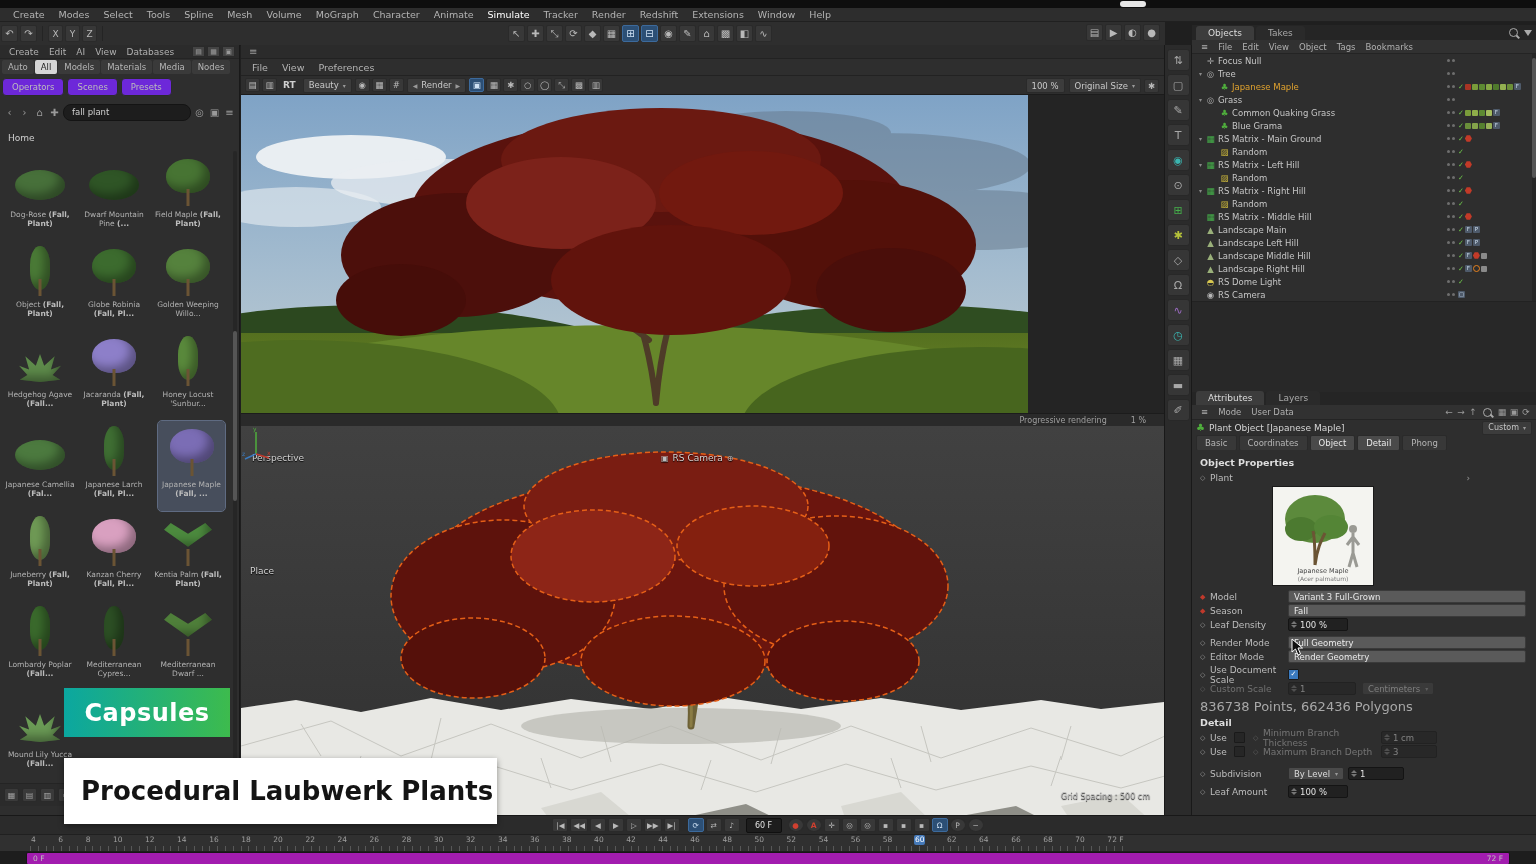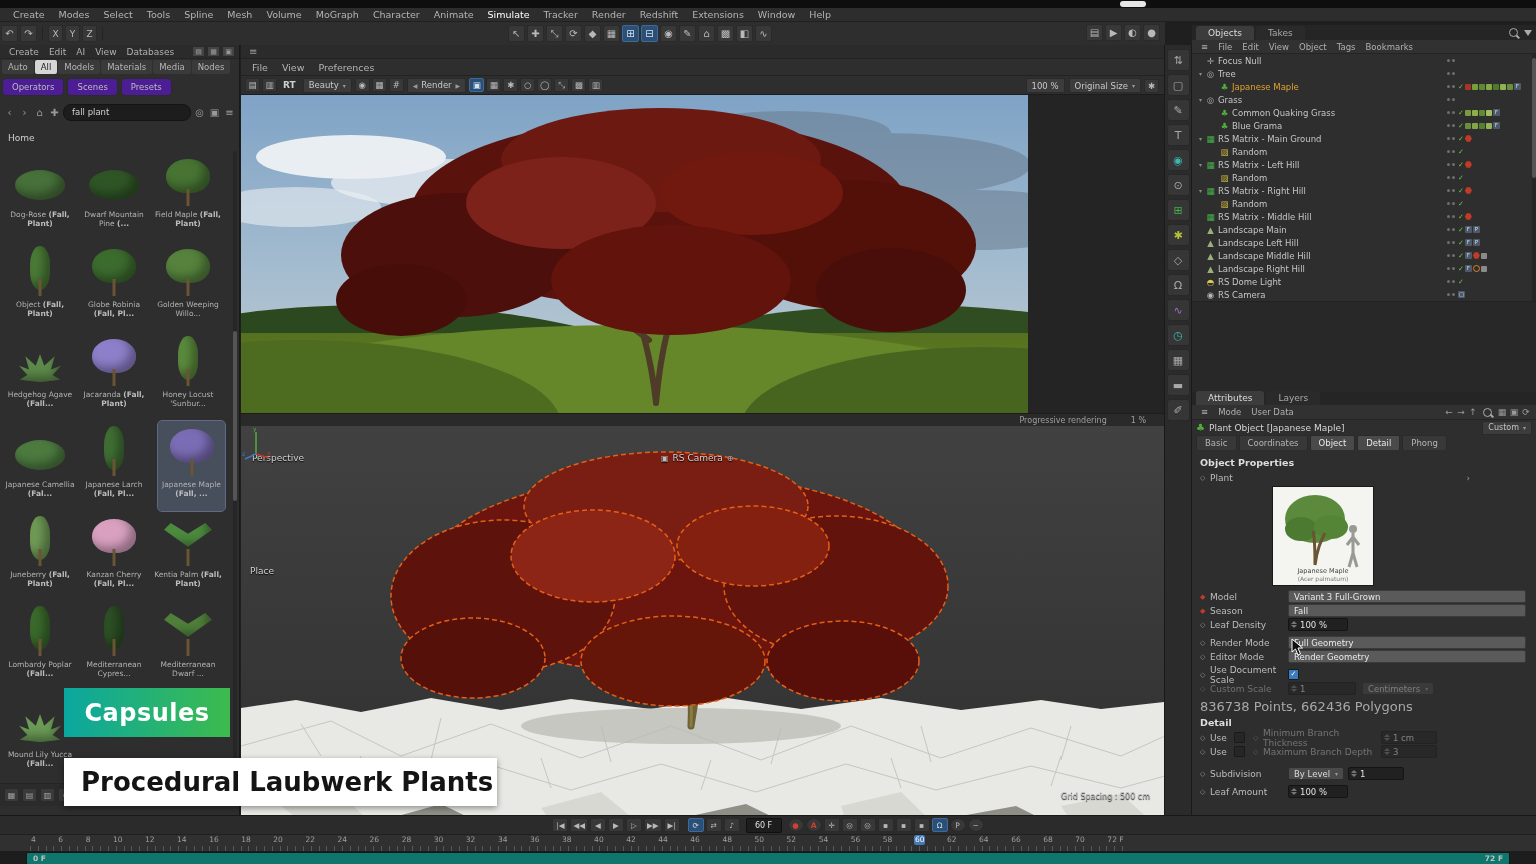--- a/index.html
+++ b/index.html
@@ -23,21 +23,21 @@
   
   .asset-panel{left:0;top:45px;width:240px;height:770px;background:#2e2e2e;border-right:1px solid #191919;box-sizing:border-box;overflow:hidden;}
   .ap-menu{height:13px;display:flex;align-items:center;padding:0 4px;background:#2b2b2b;border-bottom:1px solid #242424;}
   .ap-menu .mi{padding:0 5px;font-size:9px;color:#b0b0b0;}
   .ap-menu .spacer{flex:1;}
   .ap-menu .pic{width:11px;height:9px;background:#444;border:1px solid #2a2a2a;margin-left:2px;display:flex;align-items:center;justify-content:center;font-size:7px;color:#999;}
   .ap-filters{height:14px;display:flex;align-items:stretch;padding:1px 2px;gap:1px;}
   .ap-filters .ft{flex:0 0 auto;padding:0 6px;display:flex;align-items:center;background:#3a3a3a;color:#b5b5b5;font-size:8.5px;border-radius:2px;}
   .ap-filters .ft.active{background:#d6d6d6;color:#1c1c1c;}
   .ap-groups{height:24px;display:flex;align-items:center;padding:0 2px;gap:3px;}
-  .ap-groups .gb{padding:3px 9px;background:#4c1d95;border:1px solid #2b2b2b;border-radius:4px;font-size:8.5px;color:#bdbdbd;}
+  .ap-groups .gb{padding:3px 9px;background:#6d28d9;border:1px solid #2b2b2b;border-radius:4px;font-size:8.5px;color:#bdbdbd;}
   .ap-nav{height:26px;display:flex;align-items:center;padding:0 3px;gap:2px;}
   .ap-nav .nic{width:13px;height:13px;display:flex;align-items:center;justify-content:center;color:#9a9a9a;font-size:10px;}
   .ap-search{flex:1;height:15px;background:#1d1d1d;border:1px solid #141414;border-radius:8px;display:flex;align-items:center;padding:0 8px;color:#d0d0d0;font-size:8.5px;}
   .ap-section{height:26px;display:flex;align-items:center;padding-left:8px;font-size:9px;color:#cfcfcf;}
   .ap-grid{height:632px;display:grid;grid-template-columns:repeat(3,74px);grid-auto-rows:90px;padding-left:3px;overflow:hidden;position:relative;}
   .ai{display:flex;flex-direction:column;align-items:center;padding-top:3px;border-radius:4px;box-sizing:border-box;}
   .ai.sel{background:#474e5c;outline:1px solid #5f6b82;margin-left:7px;}
   .thumb{position:relative;width:64px;height:56px;flex:0 0 auto;}
   .blob{position:absolute;left:50%;transform:translateX(-50%);background:var(--c,#4a7a36);box-shadow:inset -6px -6px 10px rgba(0,0,0,.35);}
   .thumb[data-shape="tree"] .blob{width:44px;height:34px;top:5px;border-radius:50% 50% 46% 46%;}
@@ -143,25 +143,25 @@
   .tpb.rec{color:#d04030;border-radius:50%;}
   .tpb.reca{color:#d04030;border-radius:50%;font-weight:bold;}
   .tpb.circ{border-radius:50%;}
   .tframe{width:34px;height:13px;background:#1d1d1d;border:1px solid #101010;border-radius:2px;display:flex;align-items:center;justify-content:center;font-size:8px;color:#e0e0e0;margin:0 4px;}
   .ruler{height:16px;background:#303030;border-top:1px solid #202020;position:relative;}
   .ticks{position:absolute;left:30px;top:0;width:1095px;height:16px;display:flex;justify-content:space-between;align-items:flex-start;}
   .ticks::after{content:"";position:absolute;left:0;bottom:0;width:100%;height:5px;background:repeating-linear-gradient(90deg,#585858 0 1px,transparent 1px 7.8px);}
   .tick{font-size:7.5px;color:#9f9f9f;line-height:10px;padding:0 1px;}
   .tick.hl{background:#4579b8;color:#fff;border-radius:2px;}
   .range{height:15px;background:#1d1d1d;display:flex;align-items:center;}
-  .range .track{margin:0 26px;flex:1;height:11px;background:#0f766e;border:1px solid #161616;border-radius:2px;display:flex;align-items:center;justify-content:space-between;padding:0 6px;font-size:7.5px;color:#c0c0c0;font-weight:bold;}
+  .range .track{margin:0 26px;flex:1;height:11px;background:#a21caf;border:1px solid #161616;border-radius:2px;display:flex;align-items:center;justify-content:space-between;padding:0 6px;font-size:7.5px;color:#c0c0c0;}
   
   .capsules-badge{left:64px;top:688px;width:166px;height:49px;background:linear-gradient(90deg,#0ba7a0,#3dbb4d);color:#fff;
       display:flex;align-items:center;justify-content:center;font-size:24px;font-weight:bold;letter-spacing:.5px;z-index:50;}
-  .title-card{left:64px;top:758px;width:433px;height:48px;background:#fff;color:#141414;display:flex;align-items:center;
+  .title-card{left:64px;top:758px;width:433px;height:66px;background:#fff;color:#141414;display:flex;align-items:center;
       padding-left:17px;font-size:26px;font-weight:bold;box-sizing:border-box;z-index:50;box-shadow:0 2px 6px rgba(0,0,0,.4);}
   .cursor{left:1291px;top:638px;z-index:60;}
   
   .mag{width:7px;height:7px;border:1.5px solid #aaa;border-radius:50%;position:relative;display:inline-block;}
   .mag::after{content:"";position:absolute;width:4px;height:1.5px;background:#aaa;transform:rotate(45deg);right:-3px;bottom:-1px;}
   .funnel{width:0;height:0;border-left:4px solid transparent;border-right:4px solid transparent;border-top:6px solid #aaa;display:inline-block;}
 </style>
 </head>
 <body>
 

